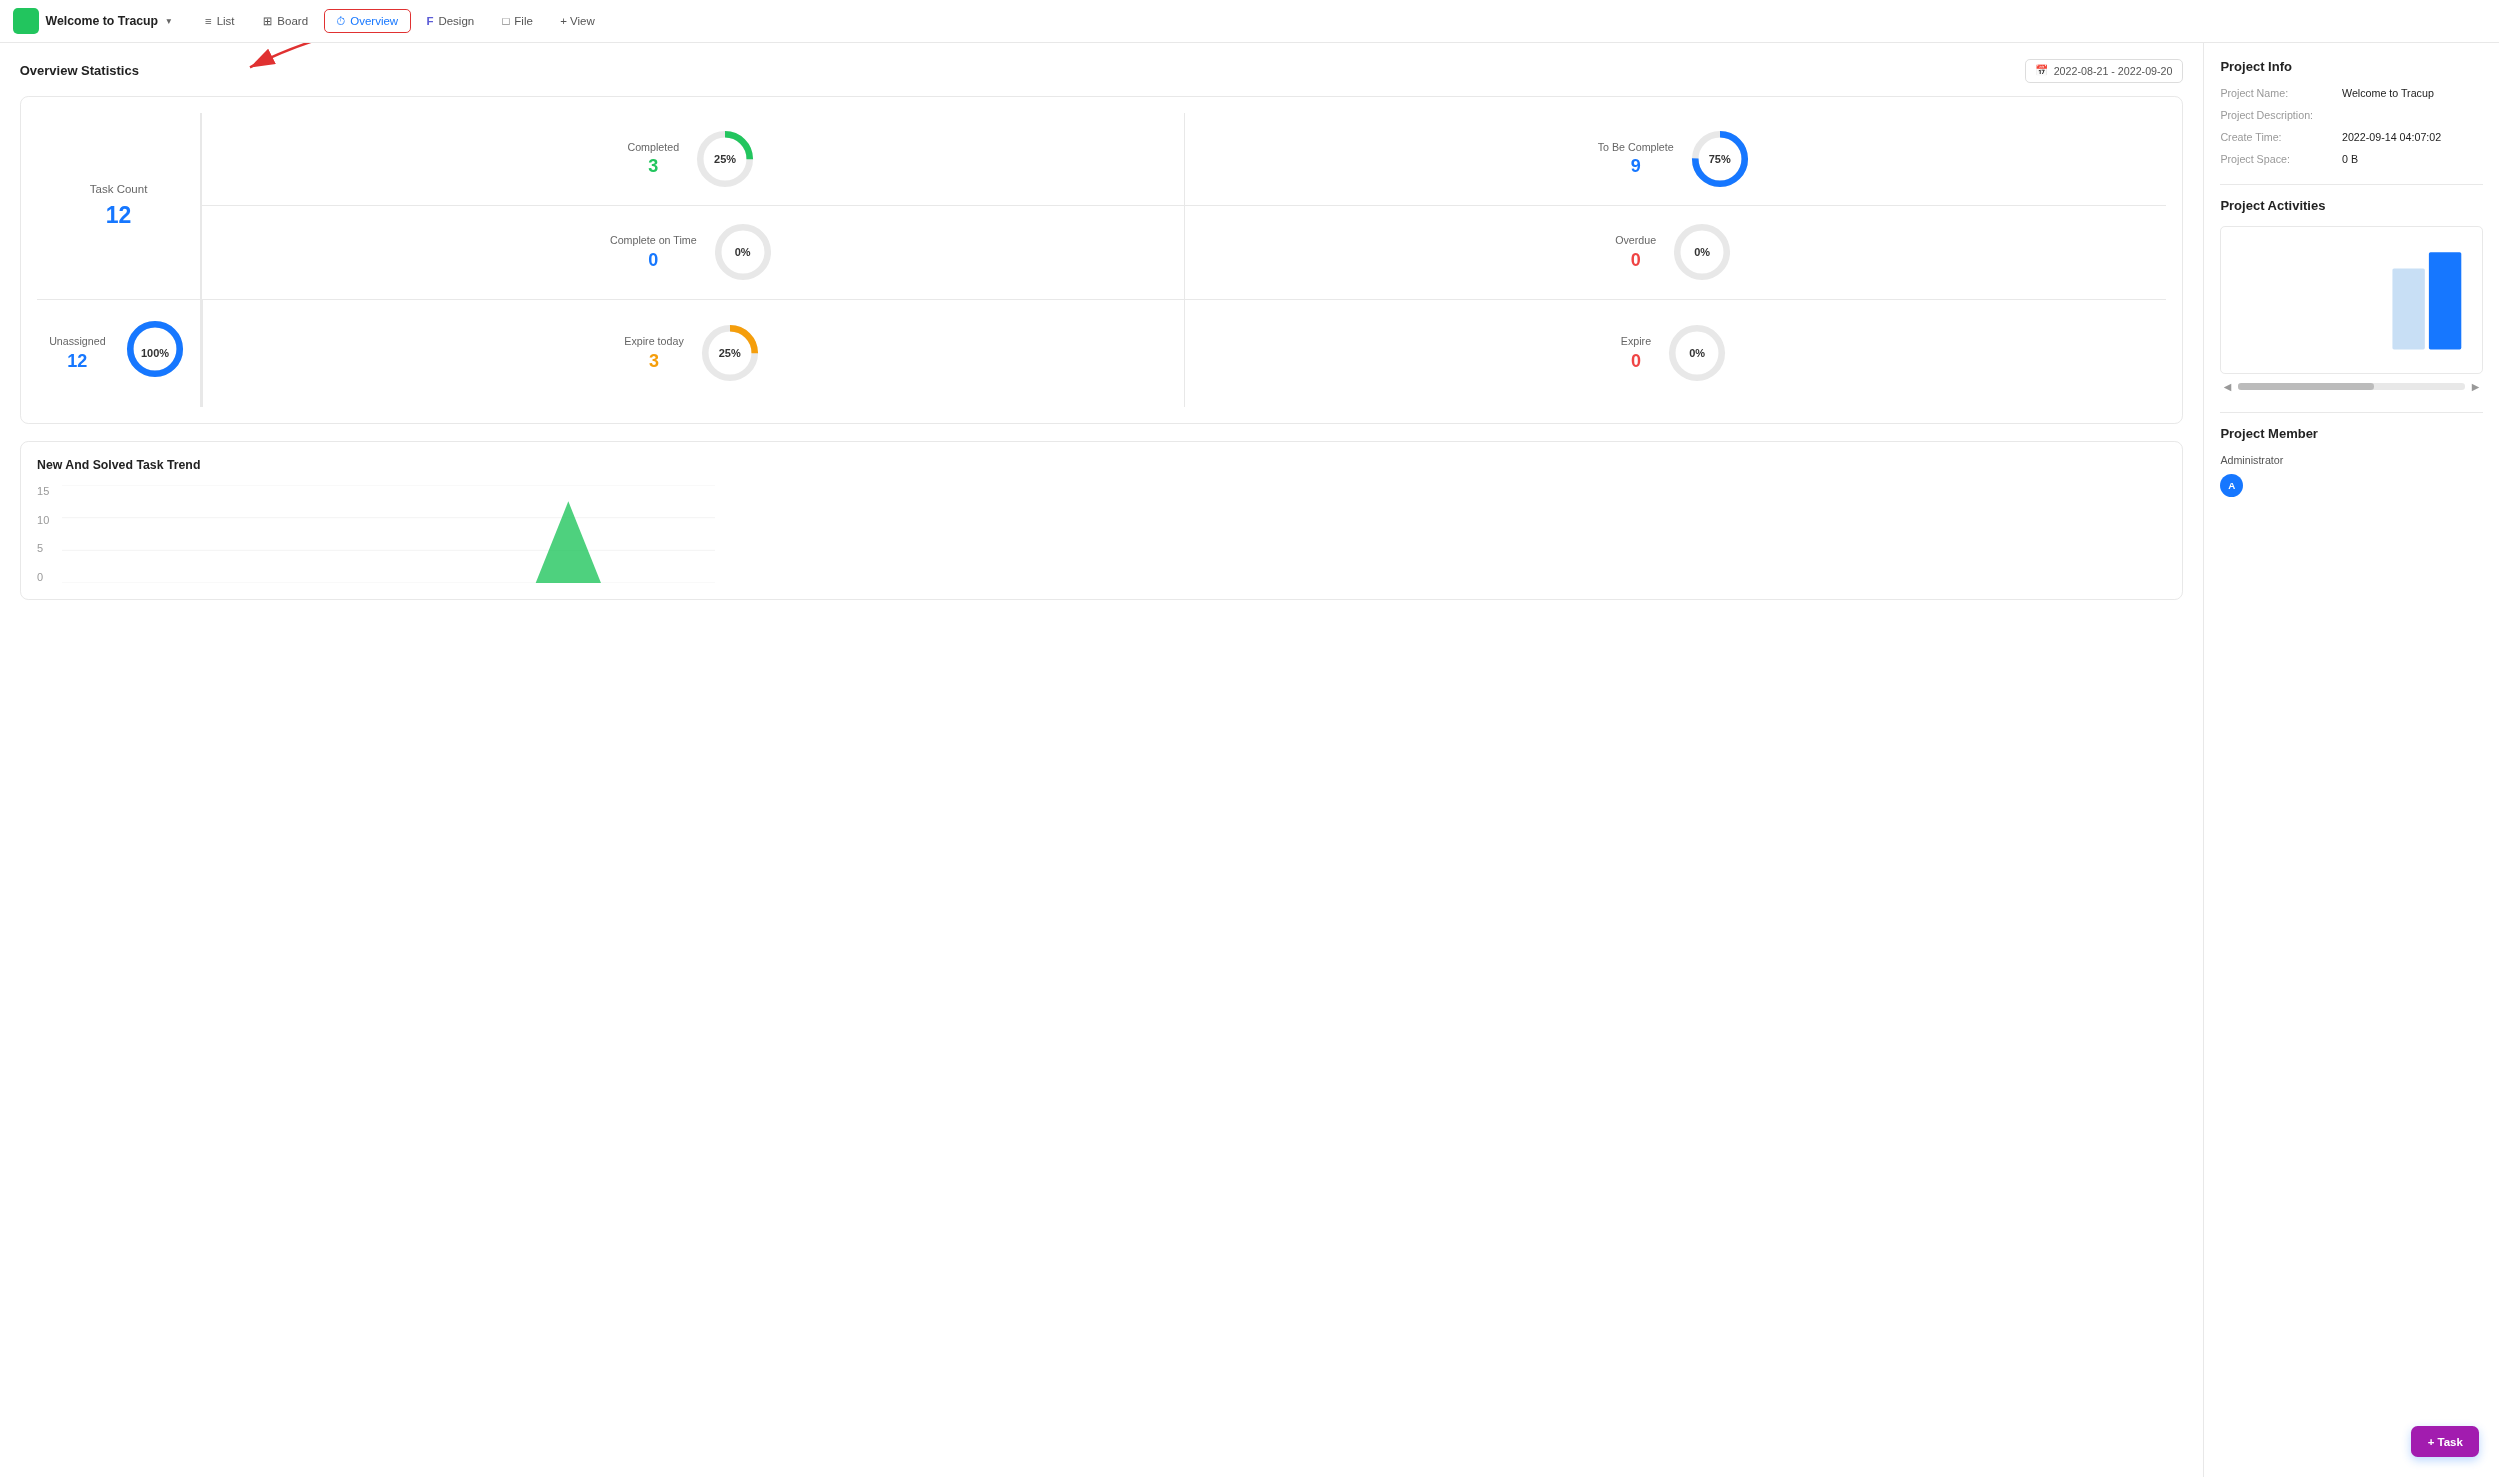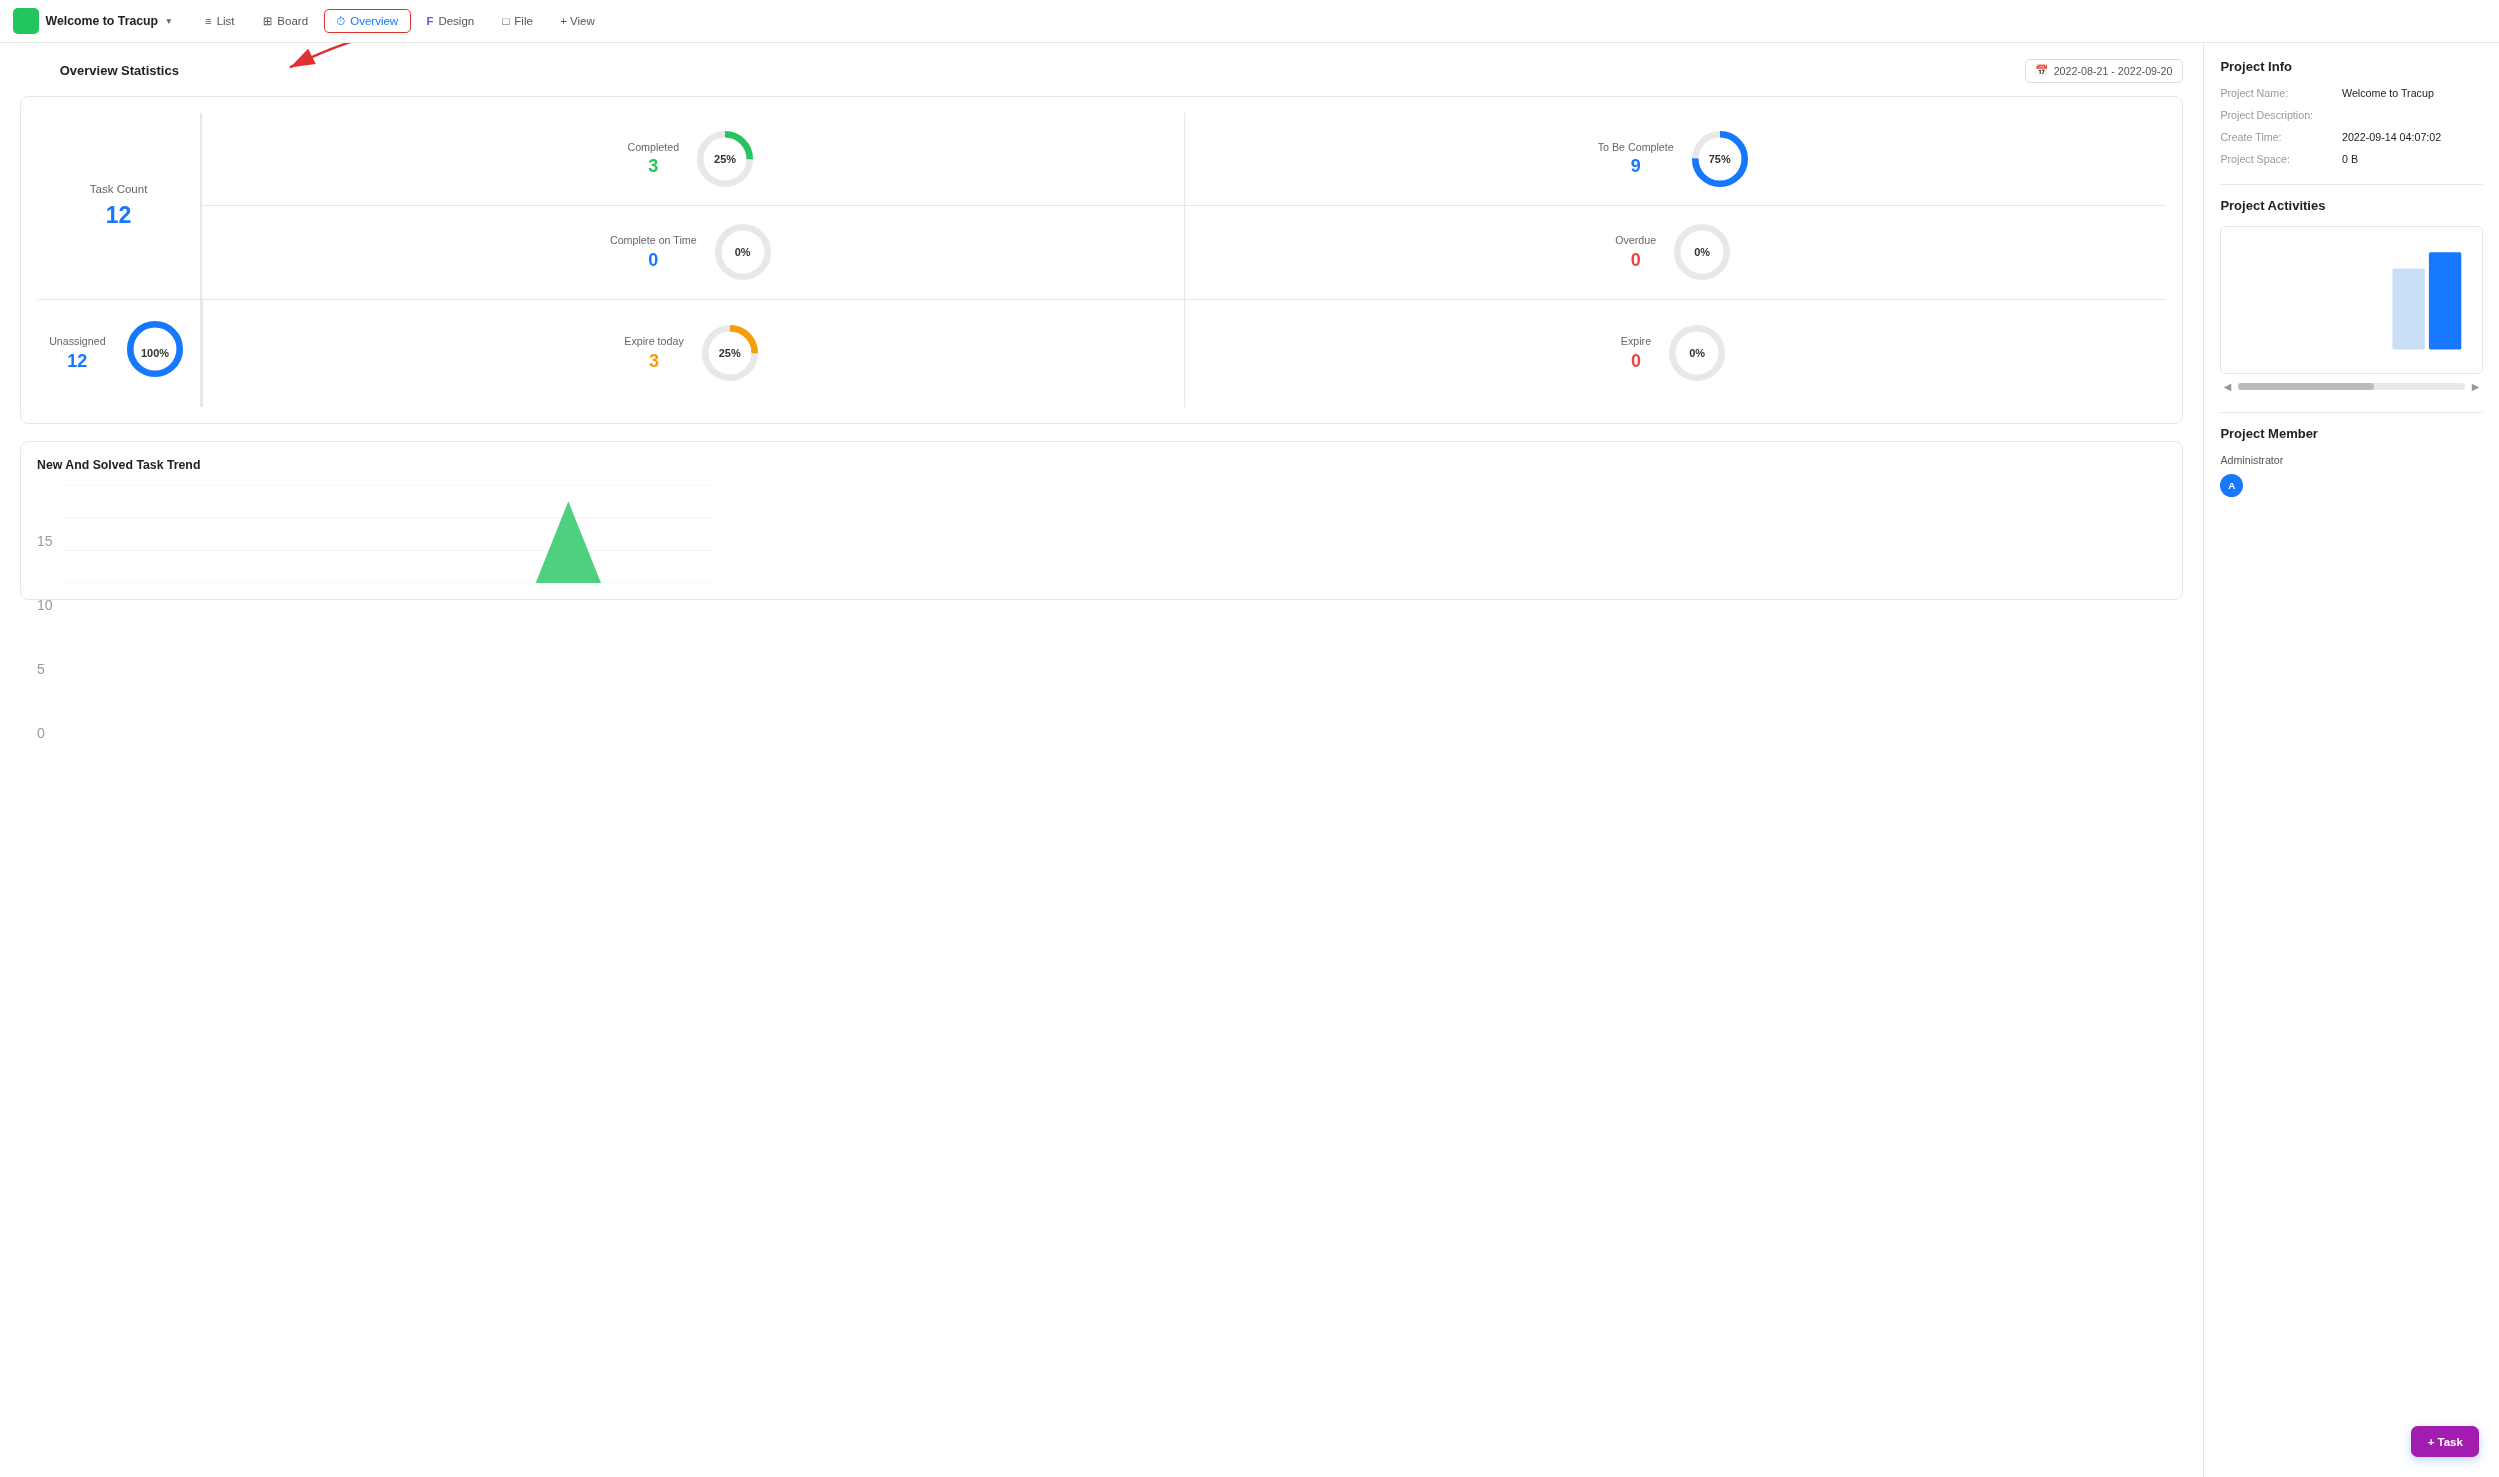--- a/index.html
+++ b/index.html
@@ -143,21 +143,21 @@
     .unassigned-row .stat-item { border-bottom: none; }
 
     
     .trend-card {
       border: 0.8px solid #e8e8e8; border-radius: 8.2px;
       padding: 16.4px; background: #fff;
     }
     .trend-title { font-size: 12.3px; font-weight: 600; color: #222; margin-bottom: 13px; }
     .chart-area { position: relative; height: 98px; }
     .y-axis { position: absolute; left: 0; top: 0; bottom: 0; display: flex; flex-direction: column; justify-content: space-between; }
-    .y-label { font-size: 14px; color: #999; margin-top: 48px; }
+    .y-label { font-size: 11px; color: #999; }
     .chart-content { margin-left: 24.6px; height: 100%; position: relative; }
     
     .chart-svg { width: 100%; height: 98px; }
 
     
     .right-sidebar {
       width: 295px; padding: 16.4px; overflow-y: auto;
     }
     .sidebar-section { margin-bottom: 19.7px; }
     .sidebar-section-title { font-size: 13px; font-weight: 700; color: #222; margin-bottom: 13px; }
@@ -242,21 +242,21 @@
     <div class="nav-tab-add">
       <span>+ View</span>
     </div>
   </div>
 </nav>
 
 <div class="main-layout">
 
   <div class="main-content">
 
-    <div style="position:relative;margin-left:40px;">
+    <div style="position:relative;">
 
       <svg class="red-arrow" width="246" height="66" viewBox="0 0 300 80" style="position:absolute;top:-41px;left:148px;pointer-events:none;">
         <defs>
           <marker id="arrowhead" markerWidth="10" markerHeight="7" refX="10" refY="3.5" orient="auto">
             <polygon points="0 0, 10 3.5, 0 7" fill="#e03131"></polygon>
           </marker>
         </defs>
         <path d="M 280,10 Q 200,10 100,60" stroke="#e03131" stroke-width="3" fill="none" marker-end="url(#arrowhead)"></path>
       </svg>
 

